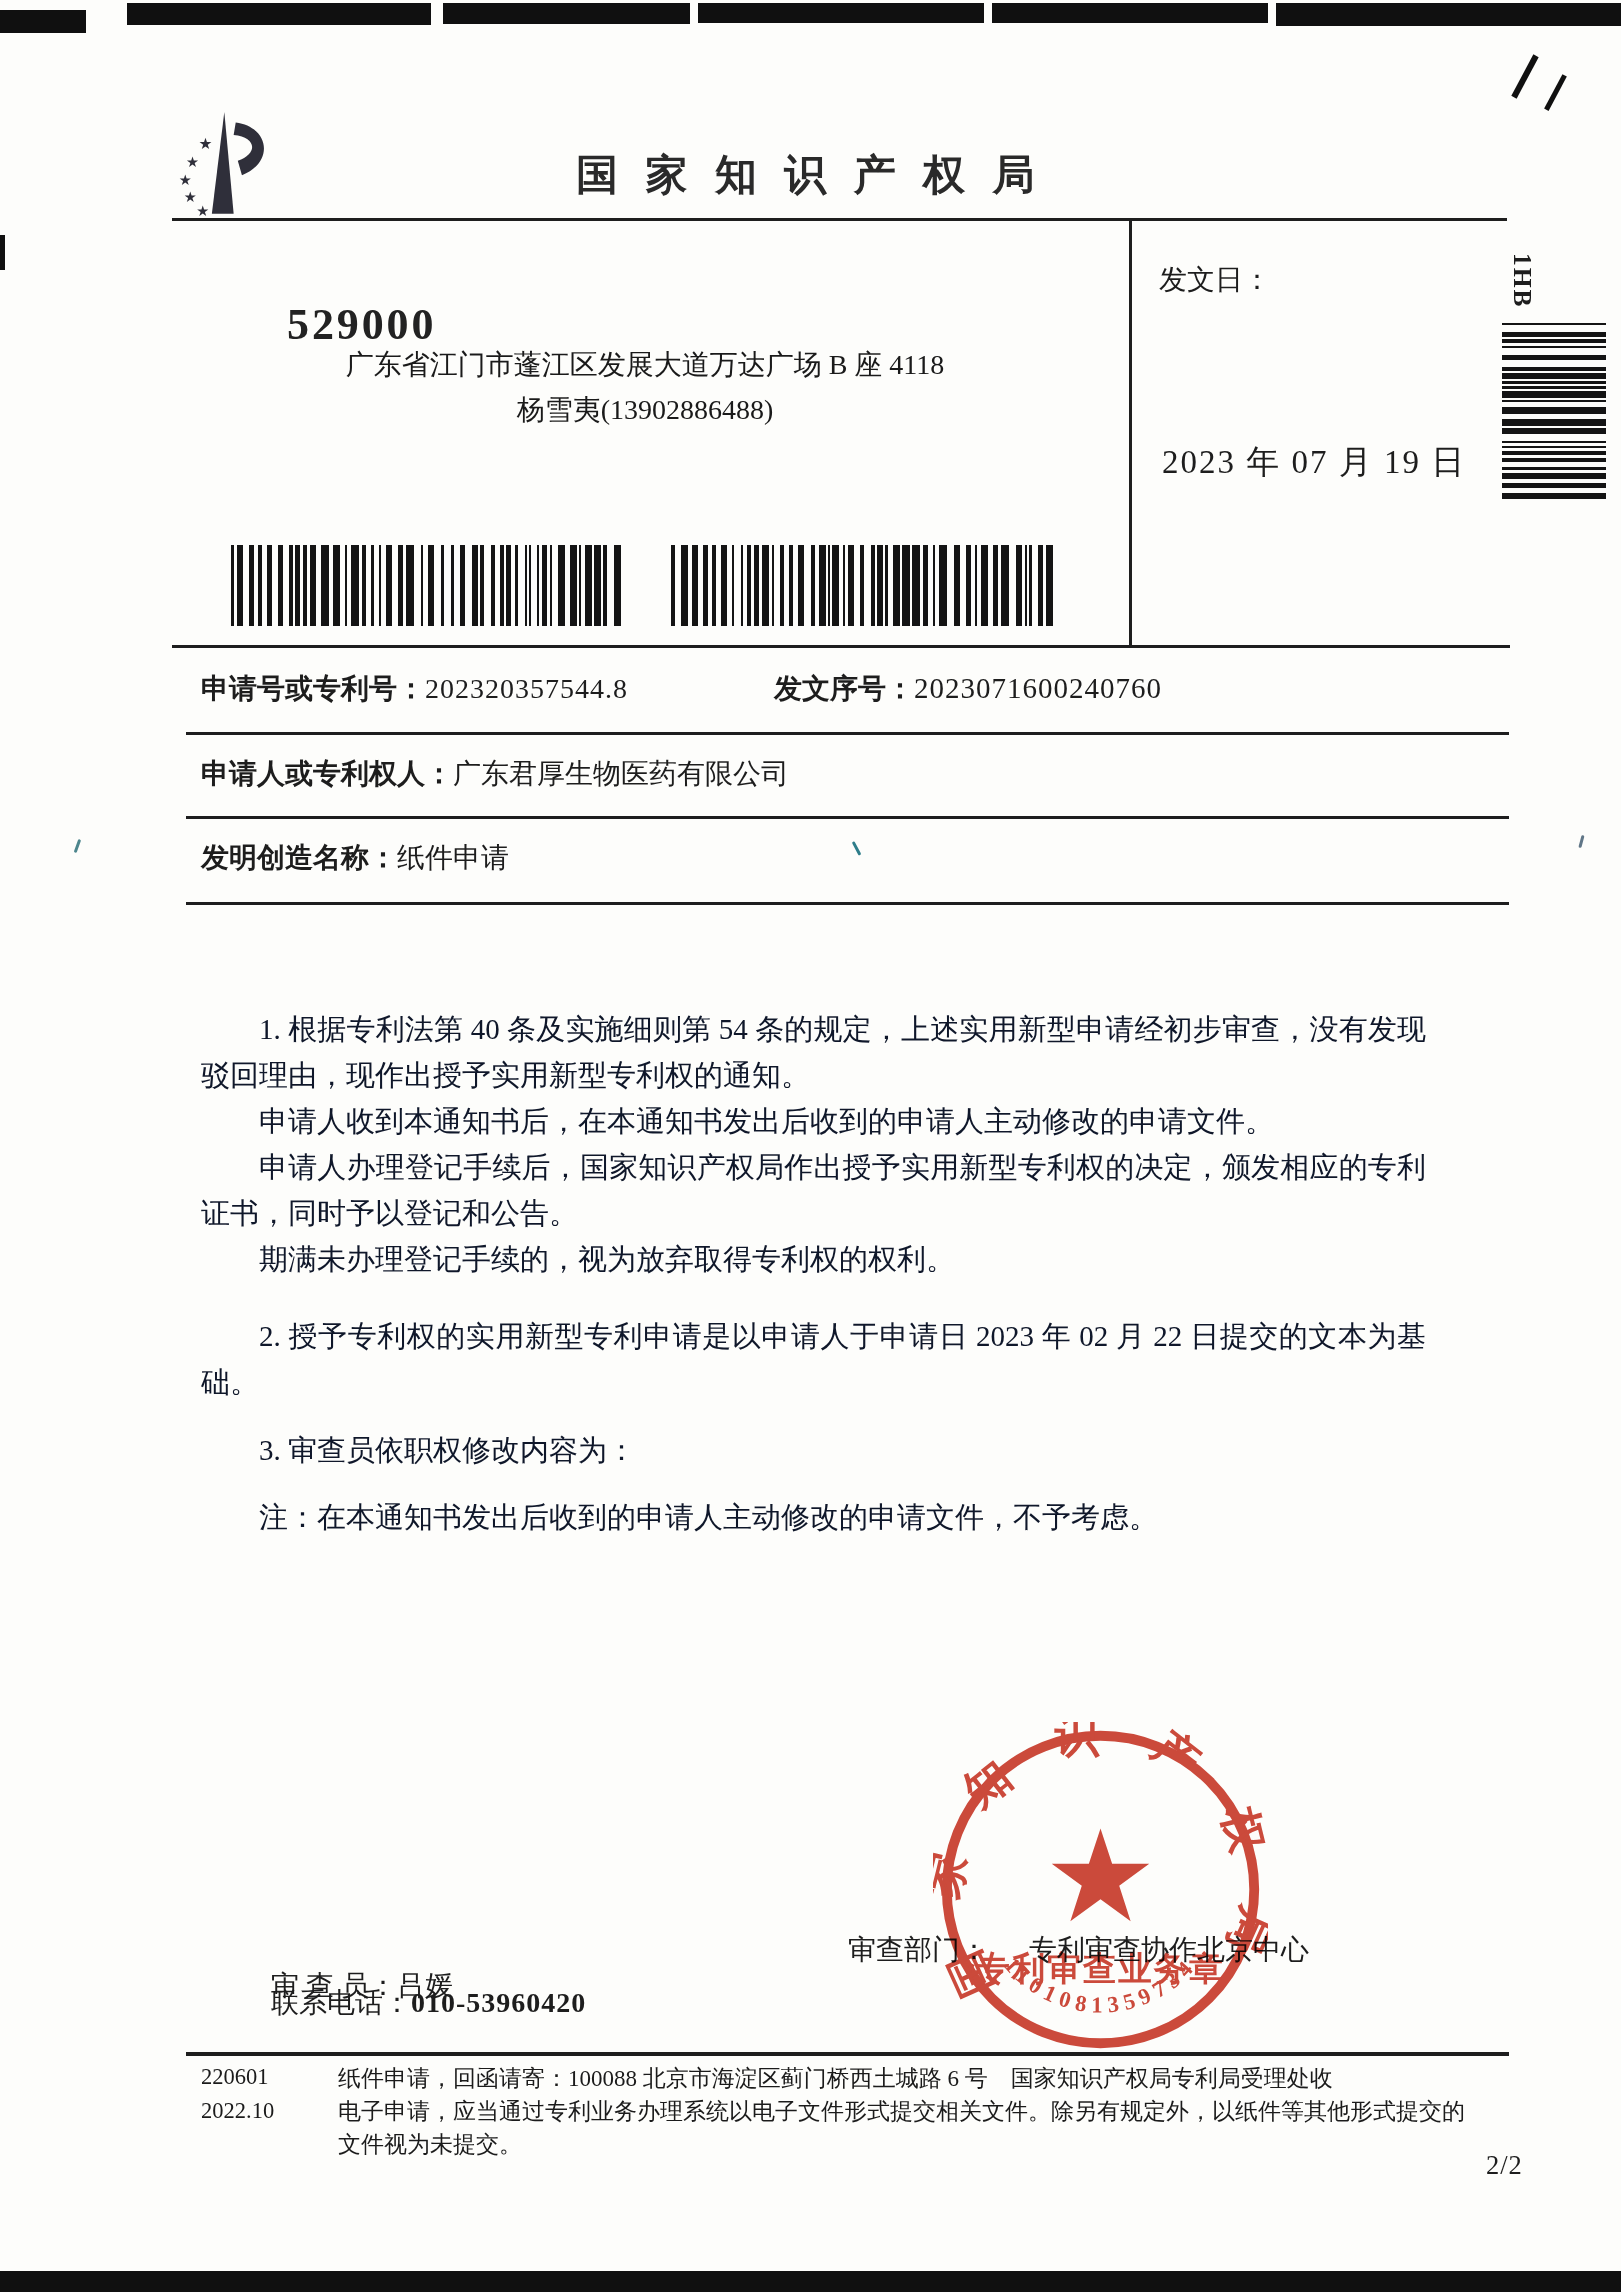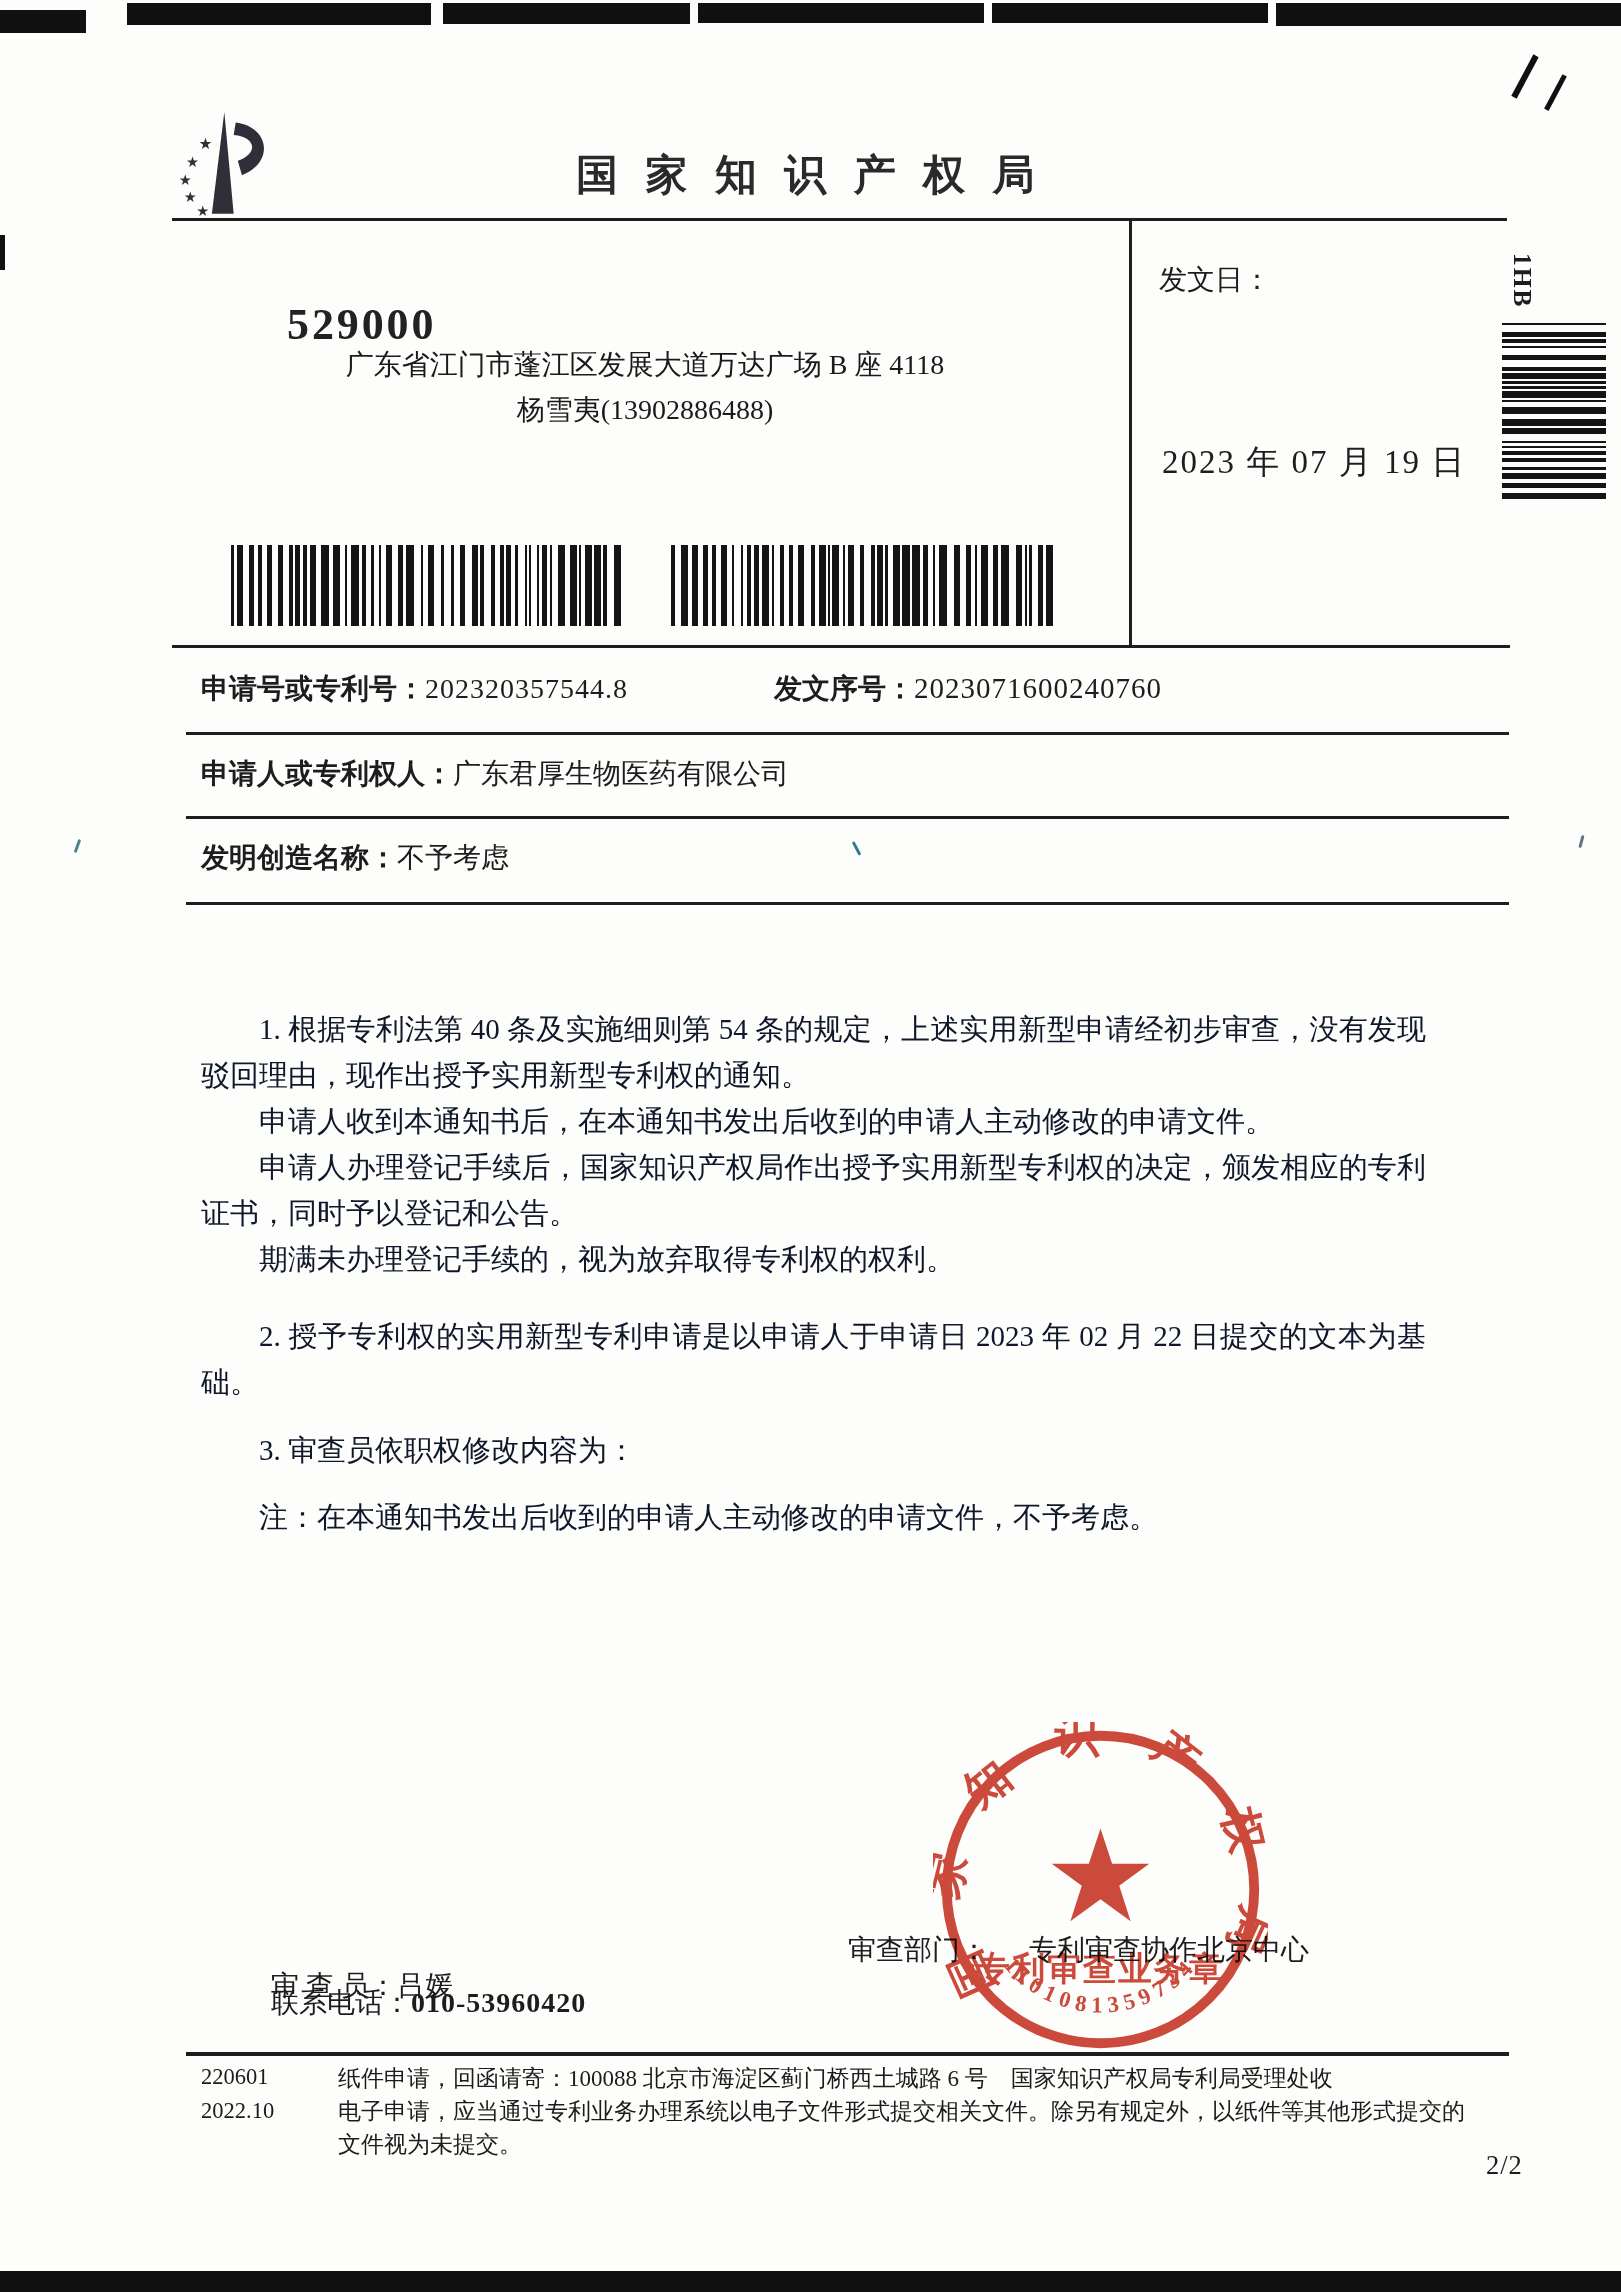--- a/index.html
+++ b/index.html
@@ -229,21 +229,21 @@
     <span class="lbl">发文序号：</span><span class="serial-val">2023071600240760</span>
   </div>
   <div class="rule" style="left:186px;top:732px;width:1323px;height:2.9px;"></div>
 
   <div class="info-row" style="left:201px;top:755px;">
     <span class="lbl">申请人或专利权人：</span><span>广东君厚生物医药有限公司</span>
   </div>
   <div class="rule" style="left:186px;top:816px;width:1323px;height:2.9px;"></div>
 
   <div class="info-row" style="left:201px;top:839px;">
-    <span class="lbl">发明创造名称：</span><span>不予考虑</span>
+    <span class="lbl">发明创造名称：</span><span>纸件申请</span>
   </div>
   <div class="rule" style="left:186px;top:902px;width:1323px;height:2.9px;"></div>
 
 
   <div class="body-text">
     <p>1. 根据专利法第 40 条及实施细则第 54 条的规定，上述实用新型申请经初步审查，没有发现驳回理由，现作出授予实用新型专利权的通知。</p>
     <p>申请人收到本通知书后，在本通知书发出后收到的申请人主动修改的申请文件。</p>
     <p>申请人办理登记手续后，国家知识产权局作出授予实用新型专利权的决定，颁发相应的专利证书，同时予以登记和公告。</p>
     <p>期满未办理登记手续的，视为放弃取得专利权的权利。</p>
     <p class="gap-lg">2. 授予专利权的实用新型专利申请是以申请人于申请日 2023 年 02 月 22 日提交的文本为基础。</p>

